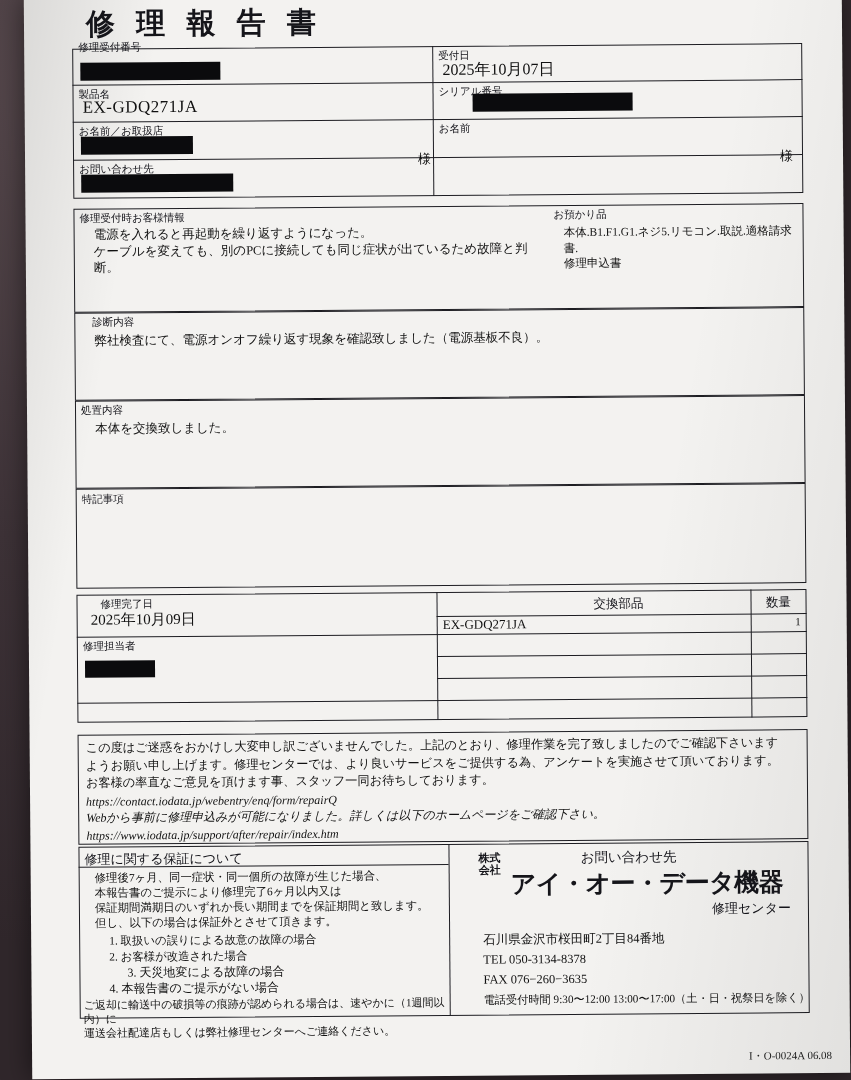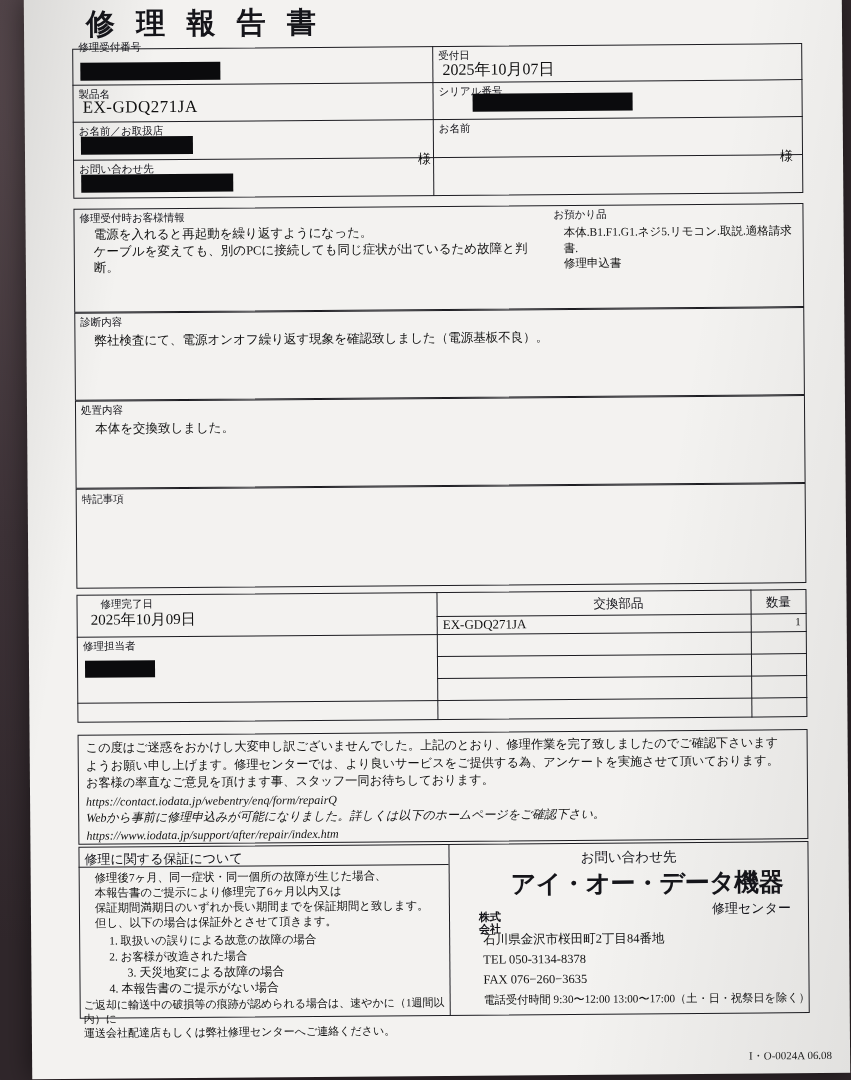--- a/index.html
+++ b/index.html
@@ -106,21 +106,21 @@
       <div class="bx" style="left:48px;top:212px;width:730px;height:104px;"></div>
       <div class="lbl" style="left:54px;top:215px;">修理受付時お客様情報</div>
       <div class="body-text" style="left:68px;top:230px;width:440px;">電源を入れると再起動を繰り返すようになった。
 ケーブルを変えても、別のPCに接続しても同じ症状が出ているため故障と判断。</div>
 
       <div class="lbl" style="left:528px;top:215px;">お預かり品</div>
       <div class="body-text" style="left:538px;top:232px;width:236px;font-size:11.5px;line-height:15.5px;">本体.B1.F1.G1.ネジ5.リモコン.取説.適格請求書.
 修理申込書</div>
 
       <div class="bx" style="left:48px;top:316px;width:730px;height:88px;"></div>
-      <div class="lbl" style="left:54px;top:319px;">診断内容</div>
+      <div class="lbl" style="left:66px;top:319px;">診断内容</div>
       <div class="body-text" style="left:68px;top:336px;width:640px;">弊社検査にて、電源オンオフ繰り返す現象を確認致しました（電源基板不良）。</div>
 
       <div class="bx" style="left:48px;top:404px;width:730px;height:88px;"></div>
       <div class="lbl" style="left:54px;top:407px;">処置内容</div>
       <div class="body-text" style="left:68px;top:424px;width:640px;">本体を交換致しました。</div>
 
       <div class="bx" style="left:48px;top:492px;width:730px;height:100px;"></div>
       <div class="lbl" style="left:54px;top:496px;">特記事項</div>
       <div class="body-text" style="left:68px;top:514px;width:640px;"></div>
 
@@ -169,21 +169,21 @@
 保証期間満期日のいずれか長い期間までを保証期間と致します。
 但し、以下の場合は保証外とさせて頂きます。</div>
       <div class="note-text" style="left:78px;top:936px;font-size:11.4px;">1. 取扱いの誤りによる故意の故障の場合</div>
       <div class="note-text" style="left:78px;top:952px;font-size:11.4px;">2. お客様が改造された場合</div>
       <div class="note-text" style="left:96px;top:968px;font-size:12px;">3. 天災地変による故障の場合</div>
       <div class="note-text" style="left:78px;top:984px;font-size:12px;">4. 本報告書のご提示がない場合</div>
       <div class="note-text" style="left:52px;top:1001px;width:366px;font-size:11px;line-height:14px;">ご返却に輸送中の破損等の痕跡が認められる場合は、速やかに（1週間以内）に
 運送会社配達店もしくは弊社修理センターへご連絡ください。</div>
 
       <div class="lbl center" style="left:418px;top:856px;width:360px;font-size:13.5px;">お問い合わせ先</div>
-      <div class="company" style="left:448px;top:917px;font-size:11px;line-height:12px;white-space:pre-line;">株式
+      <div class="company" style="left:448px;top:858px;font-size:11px;line-height:12px;white-space:pre-line;">株式
 会社</div>
       <div class="company" style="left:480px;top:874px;font-size:25px;letter-spacing:-0.5px;">アイ・オー・データ機器</div>
       <div class="lbl right" style="left:560px;top:908px;width:200px;font-size:13px;">修理センター</div>
 
       <div class="note-text" style="left:452px;top:938px;font-size:12.5px;">石川県金沢市桜田町2丁目84番地</div>
       <div class="note-text" style="left:452px;top:958px;font-size:12.5px;">TEL  050-3134-8378</div>
       <div class="note-text" style="left:452px;top:978px;font-size:12.5px;">FAX  076−260−3635</div>
       <div class="note-text" style="left:452px;top:998px;font-size:11.2px;">電話受付時間  9:30〜12:00  13:00〜17:00（土・日・祝祭日を除く）</div>
 
       <div class="footcode">I・O-0024A 06.08</div>

